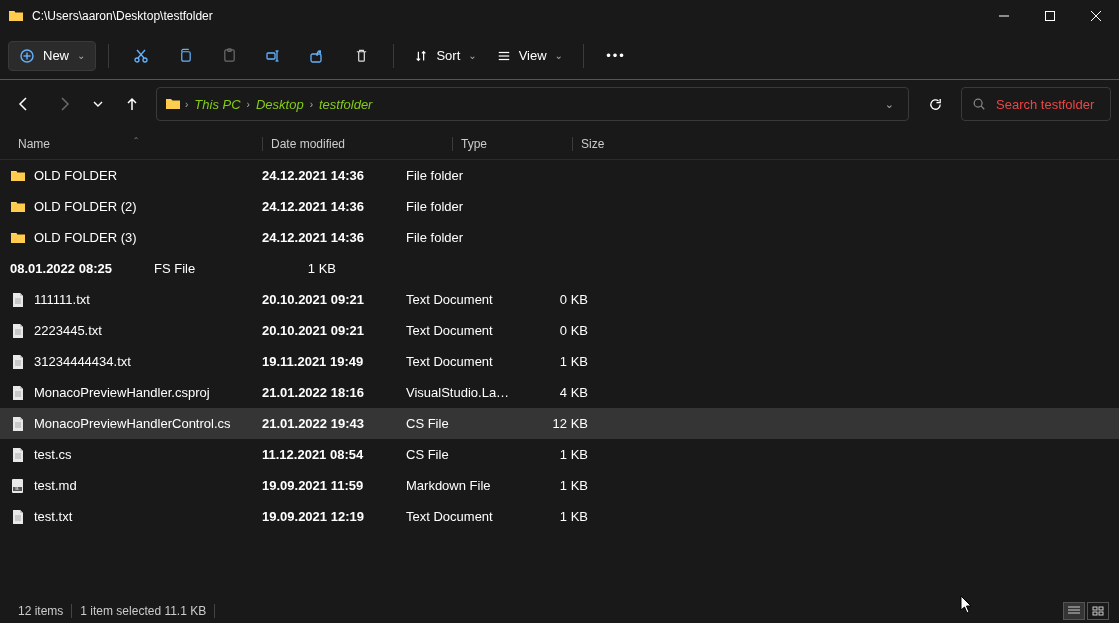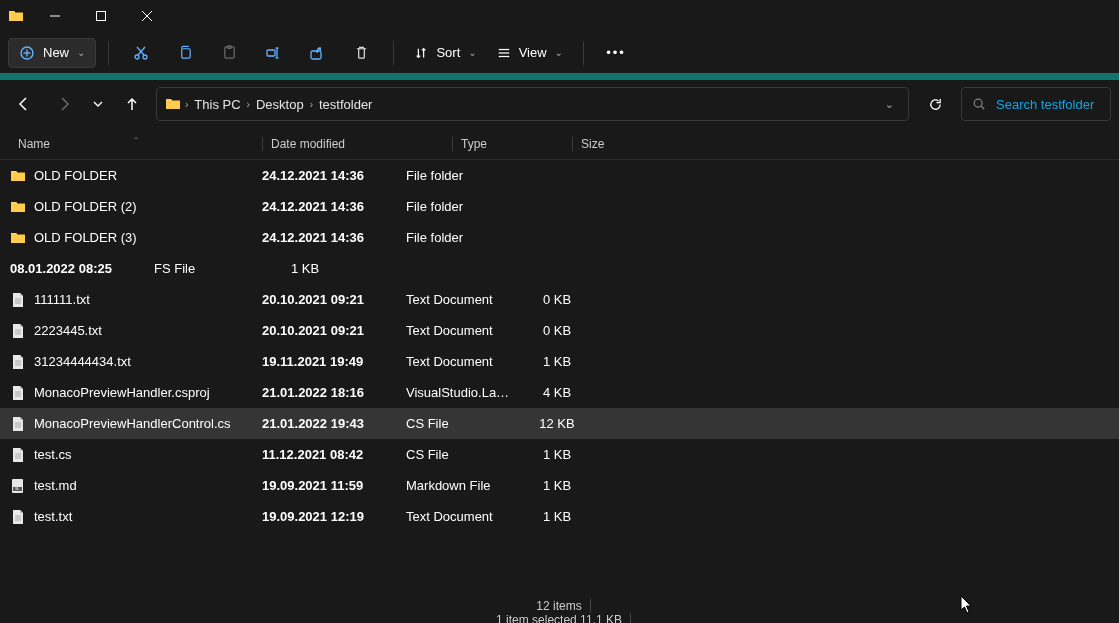--- a/index.html
+++ b/index.html
@@ -2,71 +2,72 @@
 <html><head>
 <meta charset="utf-8">
 <style>
 * { margin:0; padding:0; box-sizing:border-box; font-family:"Segoe UI",Arial,sans-serif; user-select:none;}
 body { background:#191919; color:#fff; width:1119px; height:623px; overflow:hidden; font-size:13px;}
 .titlebar { height:32px; display:flex; align-items:center; padding-left:8px; background:#191919;}
 .titlebar .folder-ico { width:16px; height:16px; margin-right:8px;}
 .titlebar .title { color:#fff; flex:1; font-size:12px;}
 .winctrls { display:flex;}
 .winbtn { width:46px; height:32px; display:flex; align-items:center; justify-content:center; color:#fff;}
-.toolbar { height:48px; display:flex; align-items:center; padding:0 8px; gap:4px; border-bottom:7px solid #0f766e;}
+.toolbar { height:48px; display:flex; align-items:center; padding:0 8px; gap:4px; border-bottom:1px solid #0f766e;}
 .new-btn { display:flex; align-items:center; gap:8px; padding:6px 10px; border:1px solid #3a3a3a; border-radius:4px; background:#2b2b2b;}
 .new-btn .plus { width:16px; height:16px; border-radius:50%; display:flex; align-items:center; justify-content:center;}
 .tb-sep { width:1px; height:24px; background:#3a3a3a; margin:0 8px;}
 .tb-icon { width:40px; height:36px; display:flex; align-items:center; justify-content:center; color:#64b2ff; border-radius:4px;}
 .tb-icon.dim { color:#6a6a6a;}
 .tb-drop { display:flex; align-items:center; gap:8px; padding:6px 8px; border-radius:4px;}
 .navrow { height:48px; display:flex; align-items:center; padding:0 8px; gap:8px;}
 .navarrow { width:32px; height:32px; display:flex; align-items:center; justify-content:center; color:#fff; border-radius:4px;}
 .navarrow.dim{color:#6a6a6a;}
 .addr { flex:1; height:34px; border:1px solid #3a3a3a; border-radius:4px; display:flex; align-items:center; padding:0 8px; background:#191919;}
-.addr .crumb { padding:0 6px; color:#e5e5e5;}
+.addr .crumb { padding:0 6px; color:#84cc16;font-style:italic;}
 .addr .chev { color:#aaa; font-size:10px;}
 .addr .spacer { flex:1;}
 .refresh { width:36px; height:34px; display:flex; align-items:center; justify-content:center; border-radius:4px;}
-.search { width:150px; height:34px; border:1px solid #3a3a3a; border-radius:4px; display:flex; align-items:center; padding:0 10px; color:#0ea5e9; gap:10px;}
+.search { width:150px; height:34px; border:1px solid #3a3a3a; border-radius:4px; display:flex; align-items:center; padding:0 10px; color:#ef4444; gap:10px;}
 .headers { height:32px; display:flex; align-items:center; border-bottom:1px solid rgba(255,255,255,0.08); padding-left:10px;}
 .hcol { color:#ccc; font-size:12px; padding:0 8px; position:relative; display:flex; align-items:center;}
 .hcol.name{width:252px;}
 .hcol.date{width:144px; border-left:1px solid rgba(255,255,255,0.15);}
 .hcol.type{width:120px; border-left:1px solid rgba(255,255,255,0.15);margin-left:46px;}
 .hcol.size{width:78px; border-left:1px solid rgba(255,255,255,0.15);}
 .hcol .sort-caret{position:absolute; top:-1px; left:50%; transform:translateX(-50%); color:#888; font-size:8px;}
 .filelist { }
 .row { height:31px; display:flex; align-items:center; padding-left:2px;}
 .row.sel{background:#353535;}
 .cell{padding:0 8px; white-space:nowrap; overflow:hidden; text-overflow:ellipsis; font-size:13px;}
 .cell.name{width:252px; display:flex; align-items:center; gap:8px;}
 .cell.date{width:144px;font-weight:bold;}
 .cell.type{width:120px;}
-.cell.size{width:78px; text-align:center;}
+.cell.size{width:78px; text-align:right;}
 .ficon{width:16px; height:16px; flex-shrink:0;}
-.status { position:absolute; bottom:0; left:0; right:0; height:24px; display:flex; align-items:center; padding:0 10px; font-size:12px; color:#ccc; background:#191919;flex-direction:column;}
+.status { position:absolute; bottom:0; left:0; right:0; height:24px; display:flex; align-items:center; padding:0 10px; font-size:12px; color:#ccc; background:#191919;}
 .status .seg{padding:0 8px; border-right:1px solid #444;}
 .status .seg:last-of-type{border-right:1px solid #444;}
 .status .sp{flex:1;}
 .viewbtn{width:22px; height:18px; border:1px solid #555; margin-left:2px; display:flex; align-items:center; justify-content:center;}
 .viewbtn.active{background:#353535;}
 svg{display:block;}
 .cursor{position:absolute; left:960px; top:595px; pointer-events:none;}
 </style>
 </head>
 <body>
 
 <div class="titlebar">
   <span class="folder-ico">
     <svg viewBox="0 0 16 16">
         <path fill="#ffcc4d" d="M1 3h5l1.5 1.5H15V13H1z"></path>
         <path fill="#ffda6a" d="M1 3h5l1 1H1z"></path>
       </svg>
   </span>
+  <span class="title">C:\Users\aaron\Desktop\testfolder</span>
   <div class="winctrls">
     <div class="winbtn">
         <svg width="10" height="10">
           <line x1="0" y1="5" x2="10" y2="5" stroke="#fff"></line>
         </svg>
       </div>
     <div class="winbtn">
         <svg width="10" height="10">
           <rect x="0.5" y="0.5" width="9" height="9" fill="none" stroke="#fff"></rect>
         </svg>
@@ -365,21 +366,21 @@
           <svg viewBox="0 0 16 16">
             <path fill="#e8e8e8" d="M3 1 h7 l3 3 v11 H3 z"></path>
             <path fill="#c8c8c8" d="M10 1 v3 h3 z"></path>
             <line x1="5" y1="7" x2="11" y2="7" stroke="#999" stroke-width="0.8"></line>
             <line x1="5" y1="9" x2="11" y2="9" stroke="#999" stroke-width="0.8"></line>
             <line x1="5" y1="11" x2="11" y2="11" stroke="#999" stroke-width="0.8"></line>
           </svg>
         </span>
         <span>test.cs</span>
       </div>
-      <div class="cell date">11.12.2021 08:42</div>
+      <div class="cell date">11.12.2021 08:54</div>
       <div class="cell type">CS File</div>
       <div class="cell size">1 KB</div>
     </div>
     <div class="row">
       <div class="cell name">
         <span class="ficon">
           <svg viewBox="0 0 16 16">
             <rect x="2" y="1" width="11" height="14" rx="1" fill="#e8e8e8"></rect>
             <rect x="3" y="9" width="9" height="4" fill="#555"></rect>
             <text x="7.5" y="12.2" font-size="3.2" fill="#fff" text-anchor="middle" font-family="Arial">M↓</text>

